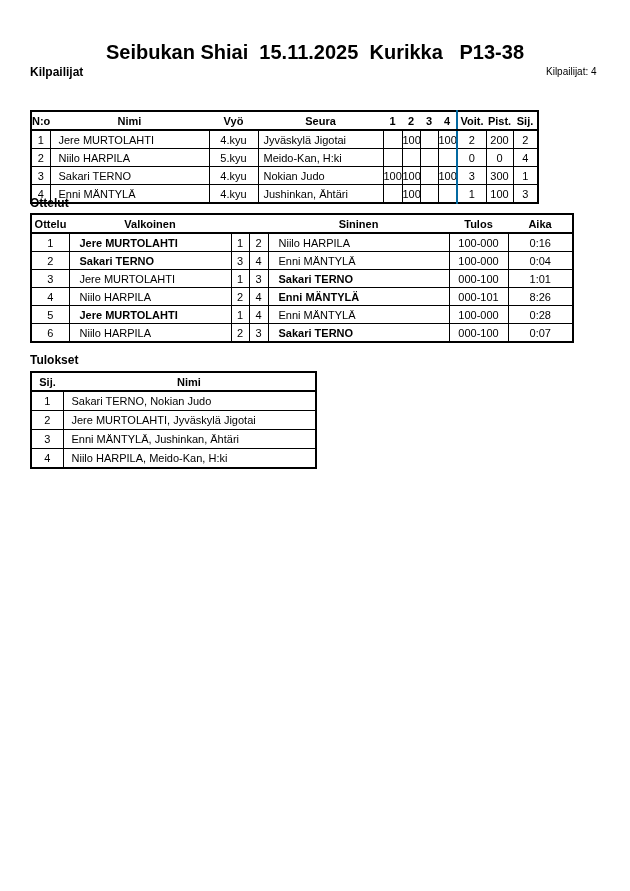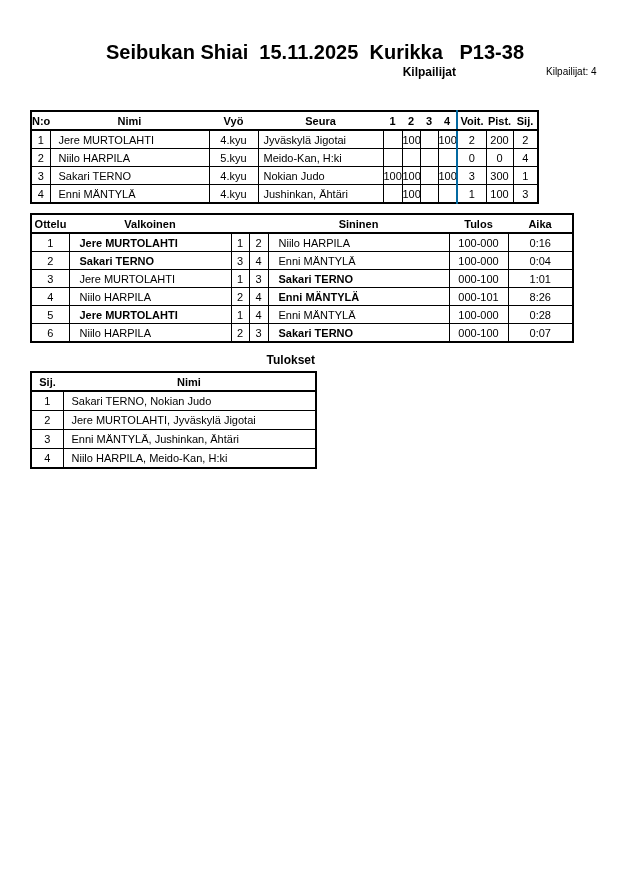--- a/index.html
+++ b/index.html
@@ -4,21 +4,21 @@
 <style>
   html,body{margin:0;padding:0;background:#fff;}
   .page{
     position:relative;width:630px;height:891px;background:#ffffff;
     font-family:"Liberation Sans",sans-serif;color:#000;overflow:hidden;
   }
   .title{
     position:absolute;top:41px;left:0;width:630px;text-align:center;
     font-size:20px;font-weight:bold;white-space:pre;
   }
-  .sec-label{position:absolute;font-weight:bold;font-size:12px;text-align:right;}
+  .sec-label{position:absolute;font-weight:bold;font-size:12px;text-align:left;}
   .lbl-kilp{top:65px;left:30px;width:426px;}
   .lbl-ott{top:196px;left:30px;width:542px;}
   .lbl-tul{top:353px;left:30px;width:285px;}
   .count{position:absolute;top:66px;left:546px;font-size:10px;}
   table.tbl{
     position:absolute;border-collapse:collapse;table-layout:fixed;
     border:2px solid #000;font-size:11px;background:#fff;
   }
   #t1{top:90px;left:30px;width:509px;margin-top:20px;}
   #t2{top:213px;left:30px;width:544px;}
@@ -128,20 +128,21 @@
           <td class="">100</td>
           <td class=""></td>
           <td class=""></td>
           <td class="tl">1</td>
           <td class="">100</td>
           <td class="">3</td>
         </tr>
       </tbody>
   </table>
 
+  <div class="sec-label lbl-ott">Ottelut</div>
 
   <table id="t2" class="tbl">
     <colgroup>
       <col style="width:38px">
         <col style="width:162px">
         <col style="width:18px">
       <col style="width:19px">
         <col style="width:181px">
         <col style="width:59px">
       <col style="width:65px">

